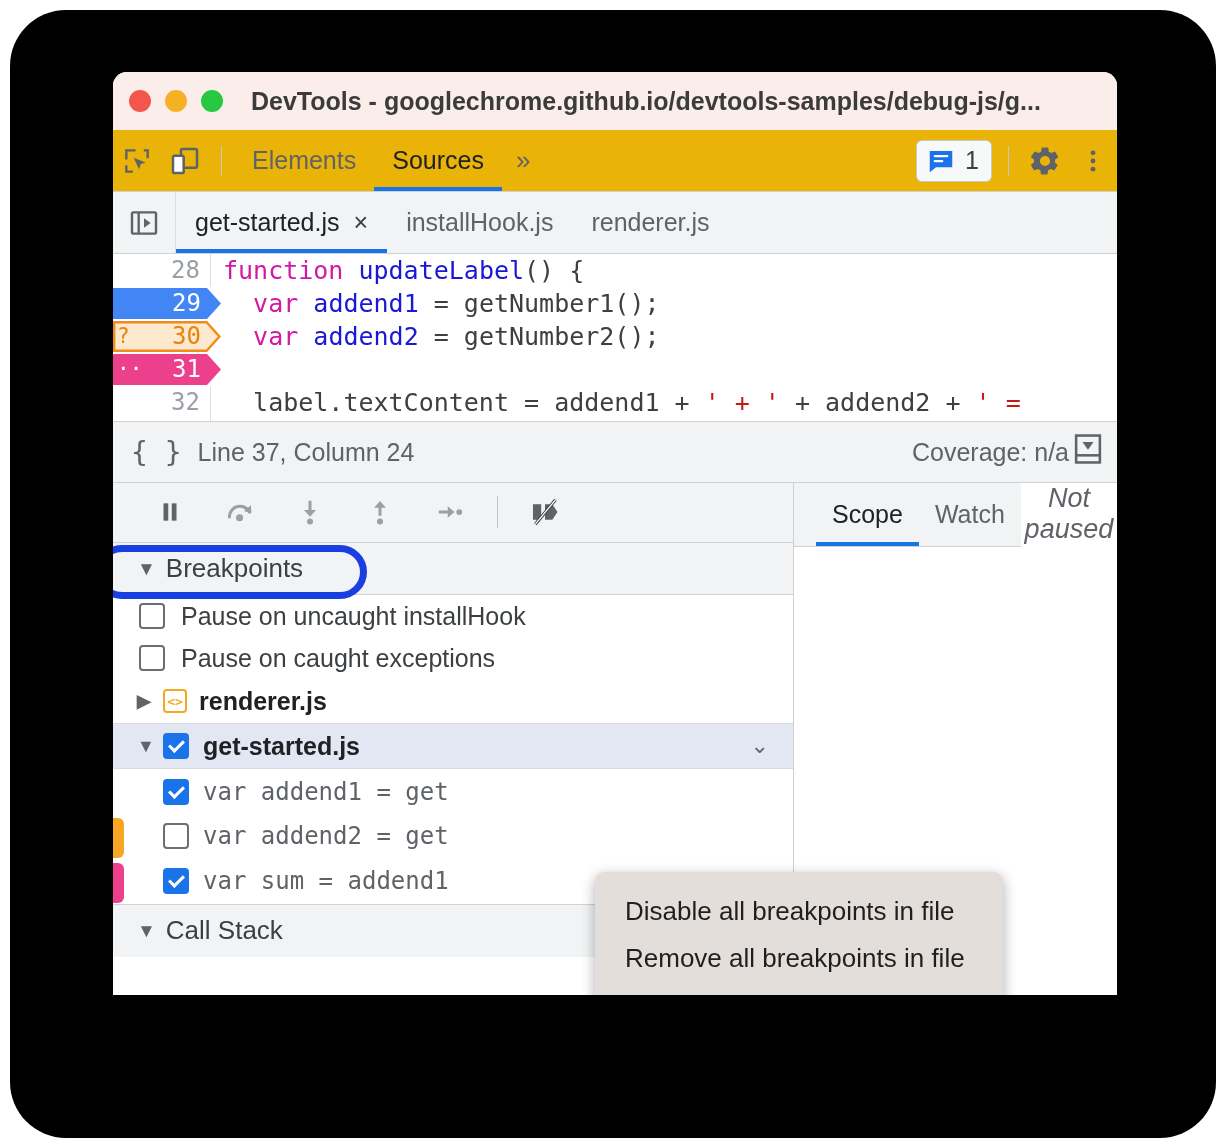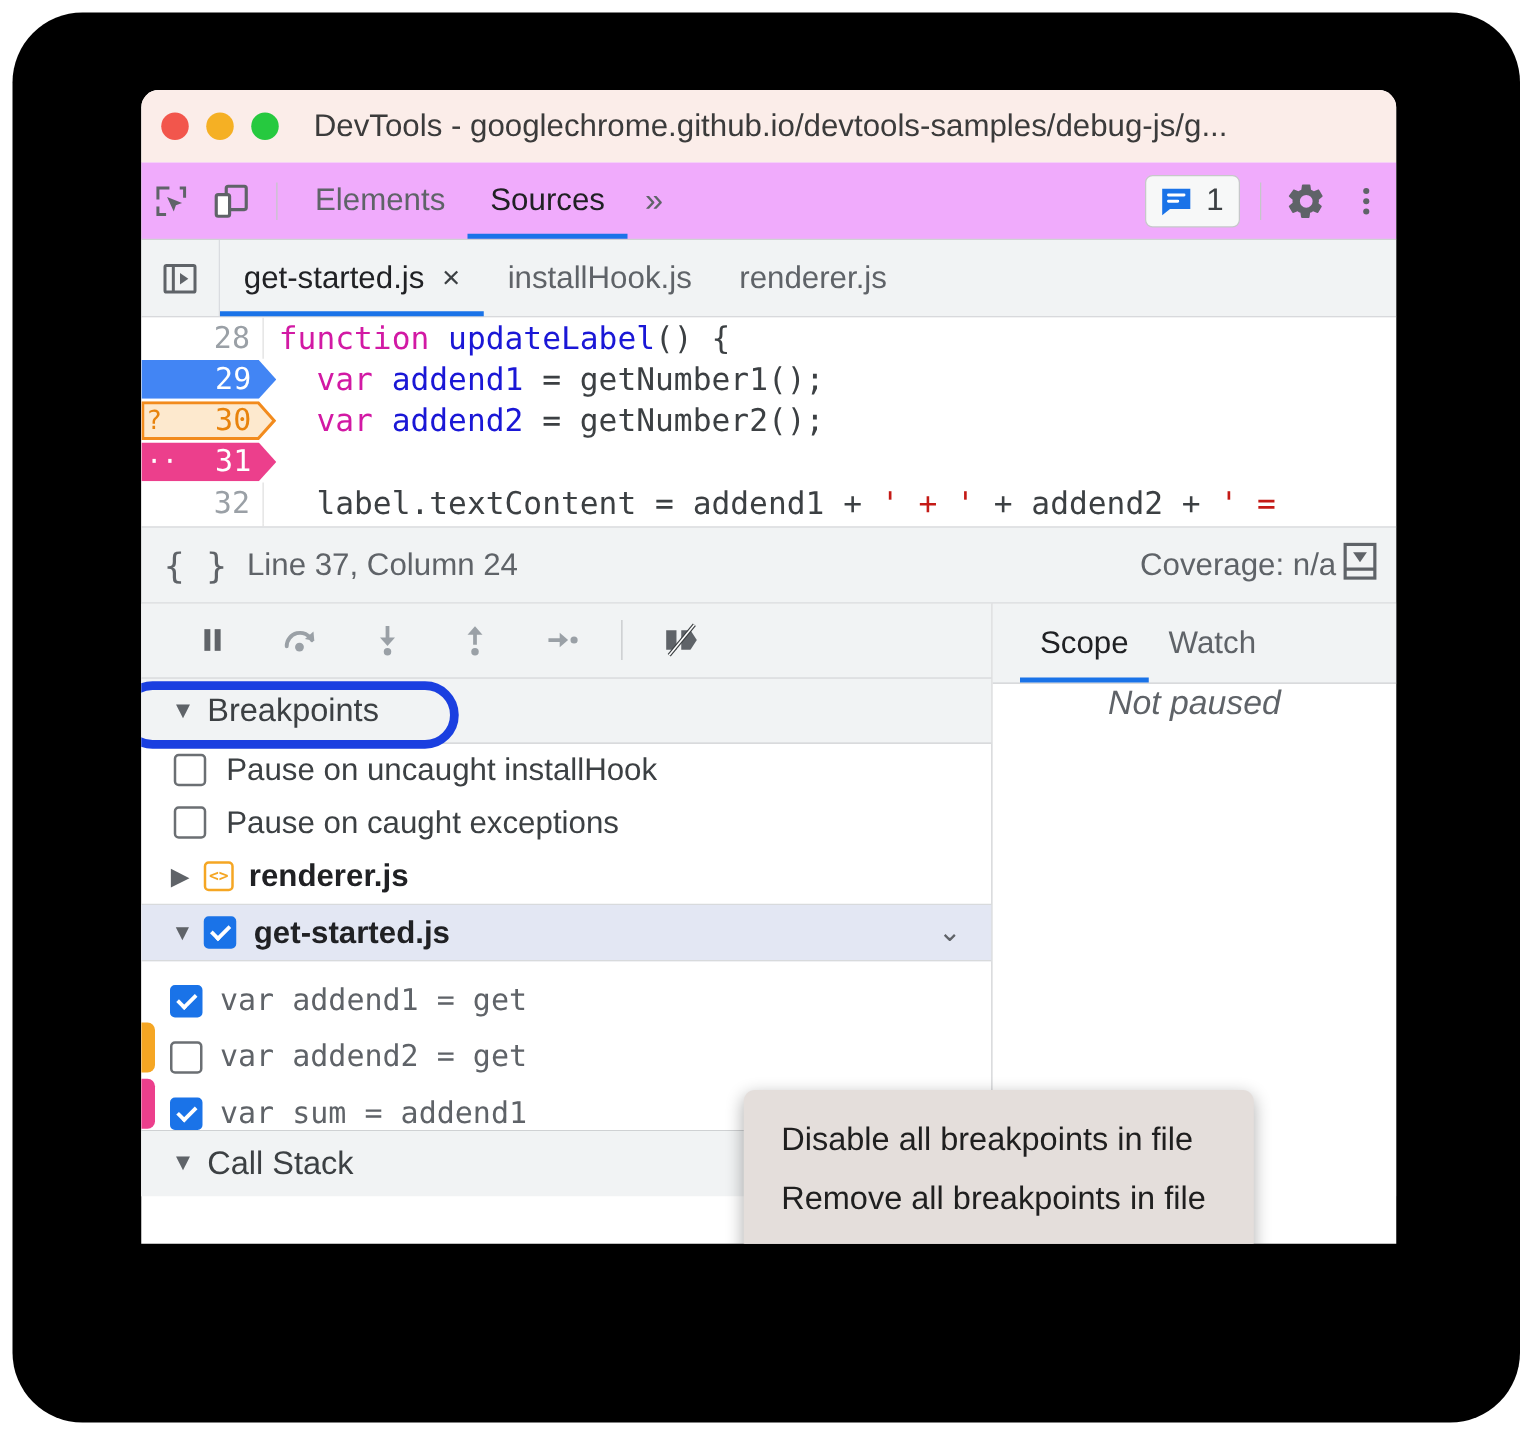--- a/index.html
+++ b/index.html
@@ -49,31 +49,31 @@
     width: 22px; height: 22px;
     border-radius: 50%;
     margin-right: 14px;
     flex: 0 0 auto;
   }
   .traffic.red { background: #f2564c; }
   .traffic.yellow { background: #f5b024; }
   .traffic.green { background: #26c93f; }
   #titlebar .title {
     font-size: 25px;
-    font-weight: normal;
+    font-weight: bold;
     color: #3b3b3b;
     margin-left: 14px;
     white-space: nowrap;
     overflow: hidden;
   }
 
   
   #maintoolbar {
     height: 62px;
-    background: #f0abfc;
+    background: #eab308;
     border-bottom: 1px solid #cfd1d3;
     display: flex;
     align-items: center;
     box-sizing: border-box;
     position: relative;
   }
   .tb-icon {
     width: 48px; height: 48px;
     display: flex; align-items: center; justify-content: center;
     flex: 0 0 auto;
@@ -256,21 +256,21 @@
     border-right: 1px solid #cfd1d3;
     display: flex;
     flex-direction: column;
     background: #ffffff;
     position: relative;
   }
   #rightpane {
     flex: 1 1 auto;
     background: #ffffff;
     display: flex;
-    flex-direction: column;
+    flex-direction: row;
   }
 
   
   #debugbar {
     height: 64px;
     background: #f1f3f4;
     display: flex;
     align-items: center;
     padding-left: 22px;
     box-sizing: border-box;
@@ -393,22 +393,22 @@
     position: absolute;
     right: 24px;
     font-size: 22px;
     color: #5f6368;
     font-weight: normal;
   }
 
   .bp-item-row {
     height: 48px;
     display: flex;
-    align-items: flex-end;
-    padding-left: 23px;
+    align-items: center;
+    padding-left: 50px;
     box-sizing: border-box;
     font-family: "DejaVu Sans Mono", monospace;
     font-size: 24px;
     color: #5f6368;
     position: relative;
   }
   .bp-item-row .stripe {
     position: absolute;
     left: 0; top: 4px;
     width: 11px;

